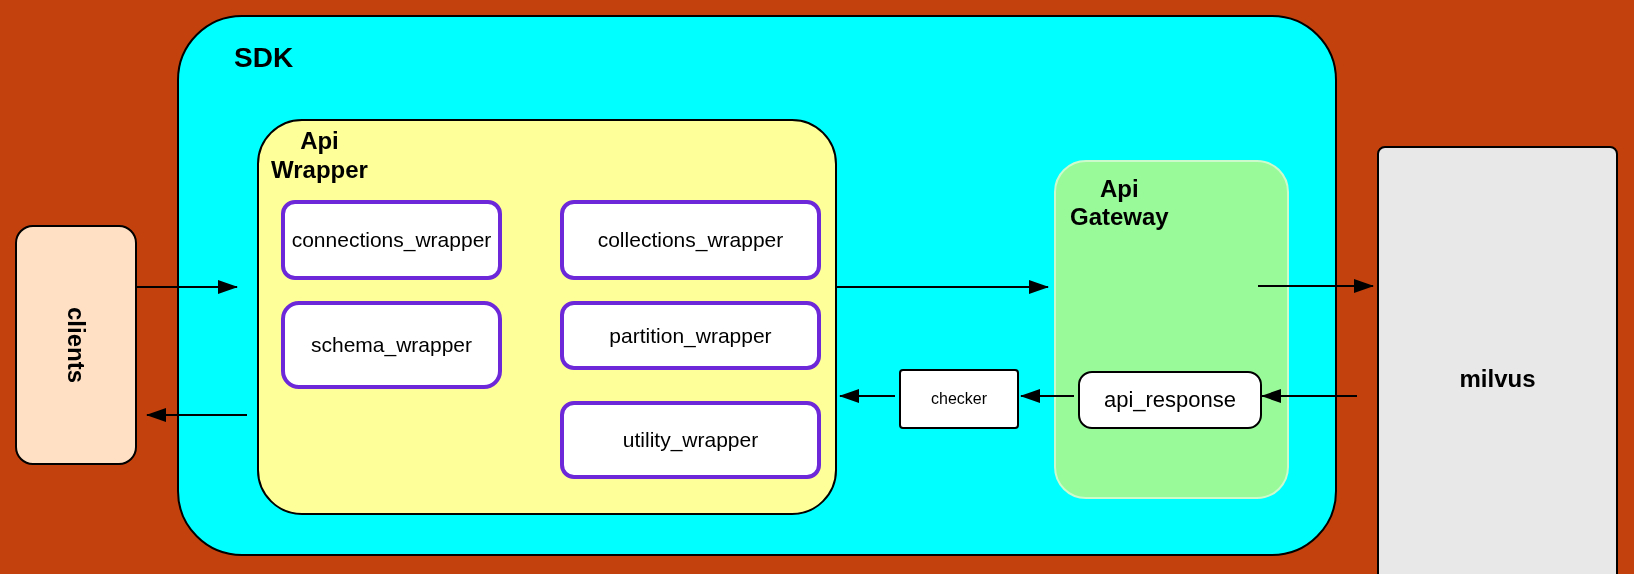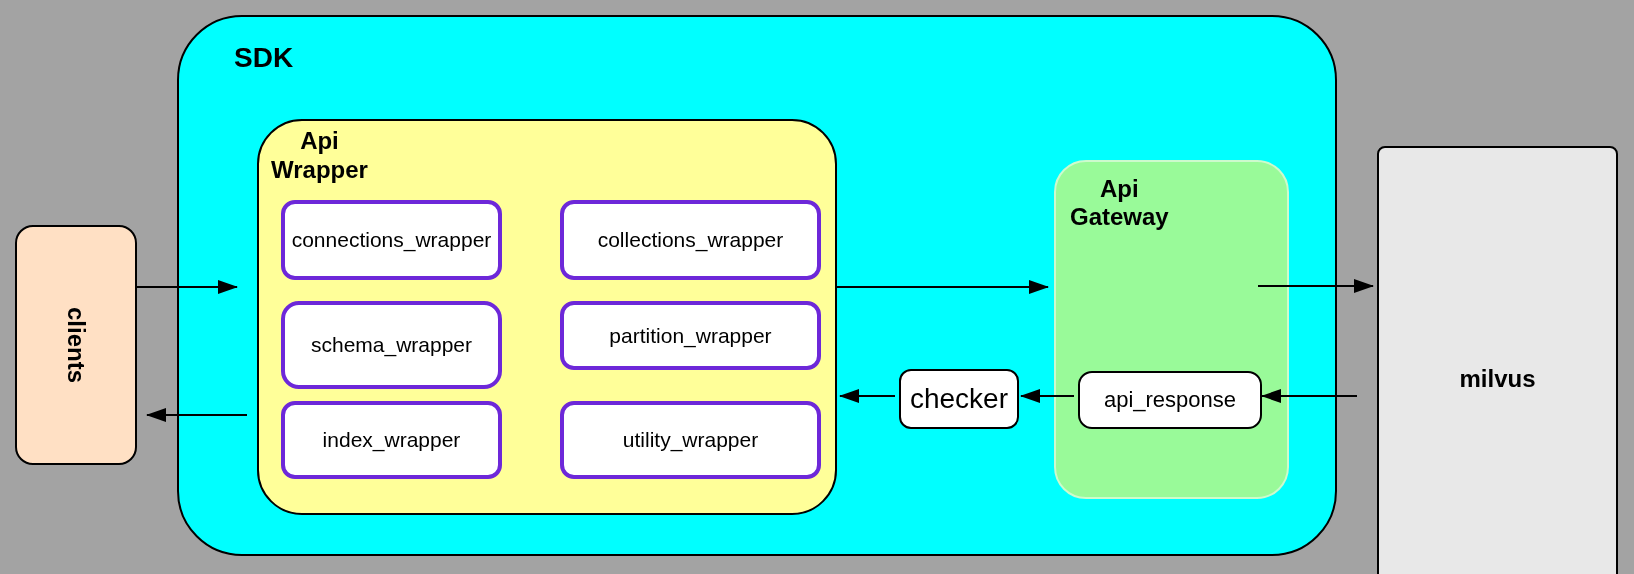--- a/index.html
+++ b/index.html
@@ -1,20 +1,20 @@
 <!DOCTYPE html>
 <html><head>
 <meta charset="utf-8">
 <style>
   html, body { margin: 0; padding: 0; background: #ffffff; }
   .canvas {
     position: relative;
     width: 1634px;
     height: 574px;
-    background: #a3a3a3;
+    background: #c2410c;
     font-family: "Liberation Sans", sans-serif;
     color: #000000;
     overflow: hidden;
   }
   .node {
     position: absolute;
     box-sizing: border-box;
     border: 2px solid #000000;
   }
   
@@ -57,23 +57,23 @@
   .m0 { left: 22px;  top: 79px;  width: 221px; height: 80px; }
   .m1 { left: 301px; top: 79px;  width: 261px; height: 80px; }
   .m2 { left: 22px;  top: 180px; width: 221px; height: 88px; border-radius: 18px; }
   .m3 { left: 301px; top: 180px; width: 261px; height: 69px; }
   .m4 { left: 22px;  top: 280px; width: 221px; height: 78px; }
   .m5 { left: 301px; top: 280px; width: 261px; height: 78px; }
   
   .checker {
     position: absolute; box-sizing: border-box;
     left: 720px; top: 352px; width: 120px; height: 60px;
-    background: #ffffff; border: 2px solid #000000; border-radius: 12px;
+    background: #ffffff; border: 2px solid #000000; border-radius: 4px;
     display: flex; align-items: center; justify-content: center;
-    font-size: 28px;
+    font-size: 16px;
   }
   
   .api-gateway {
     position: absolute; box-sizing: border-box;
     left: 875px; top: 143px; width: 235px; height: 339px;
     background: #99FA99; border: 2px solid #CDFACD; border-radius: 32px;
   }
   .api-gateway .block-label { left: 14px; top: 13px; line-height: 28px; }
   .gw-box {
     position: absolute; box-sizing: border-box;
@@ -106,21 +106,20 @@
 
     <div class="api-wrapper">
       <div class="block-label">
         <div>Api</div>
         <div>Wrapper</div>
       </div>
       <div class="module m0">connections_wrapper</div>
       <div class="module m1">collections_wrapper</div>
       <div class="module m2">schema_wrapper</div>
       <div class="module m3">partition_wrapper</div>
-      <div class="module m4">index_wrapper</div>
       <div class="module m5">utility_wrapper</div>
     </div>
 
     <div class="checker">checker</div>
 
     <div class="api-gateway">
       <div class="block-label">
         <div>Api</div>
         <div>Gateway</div>
       </div>

